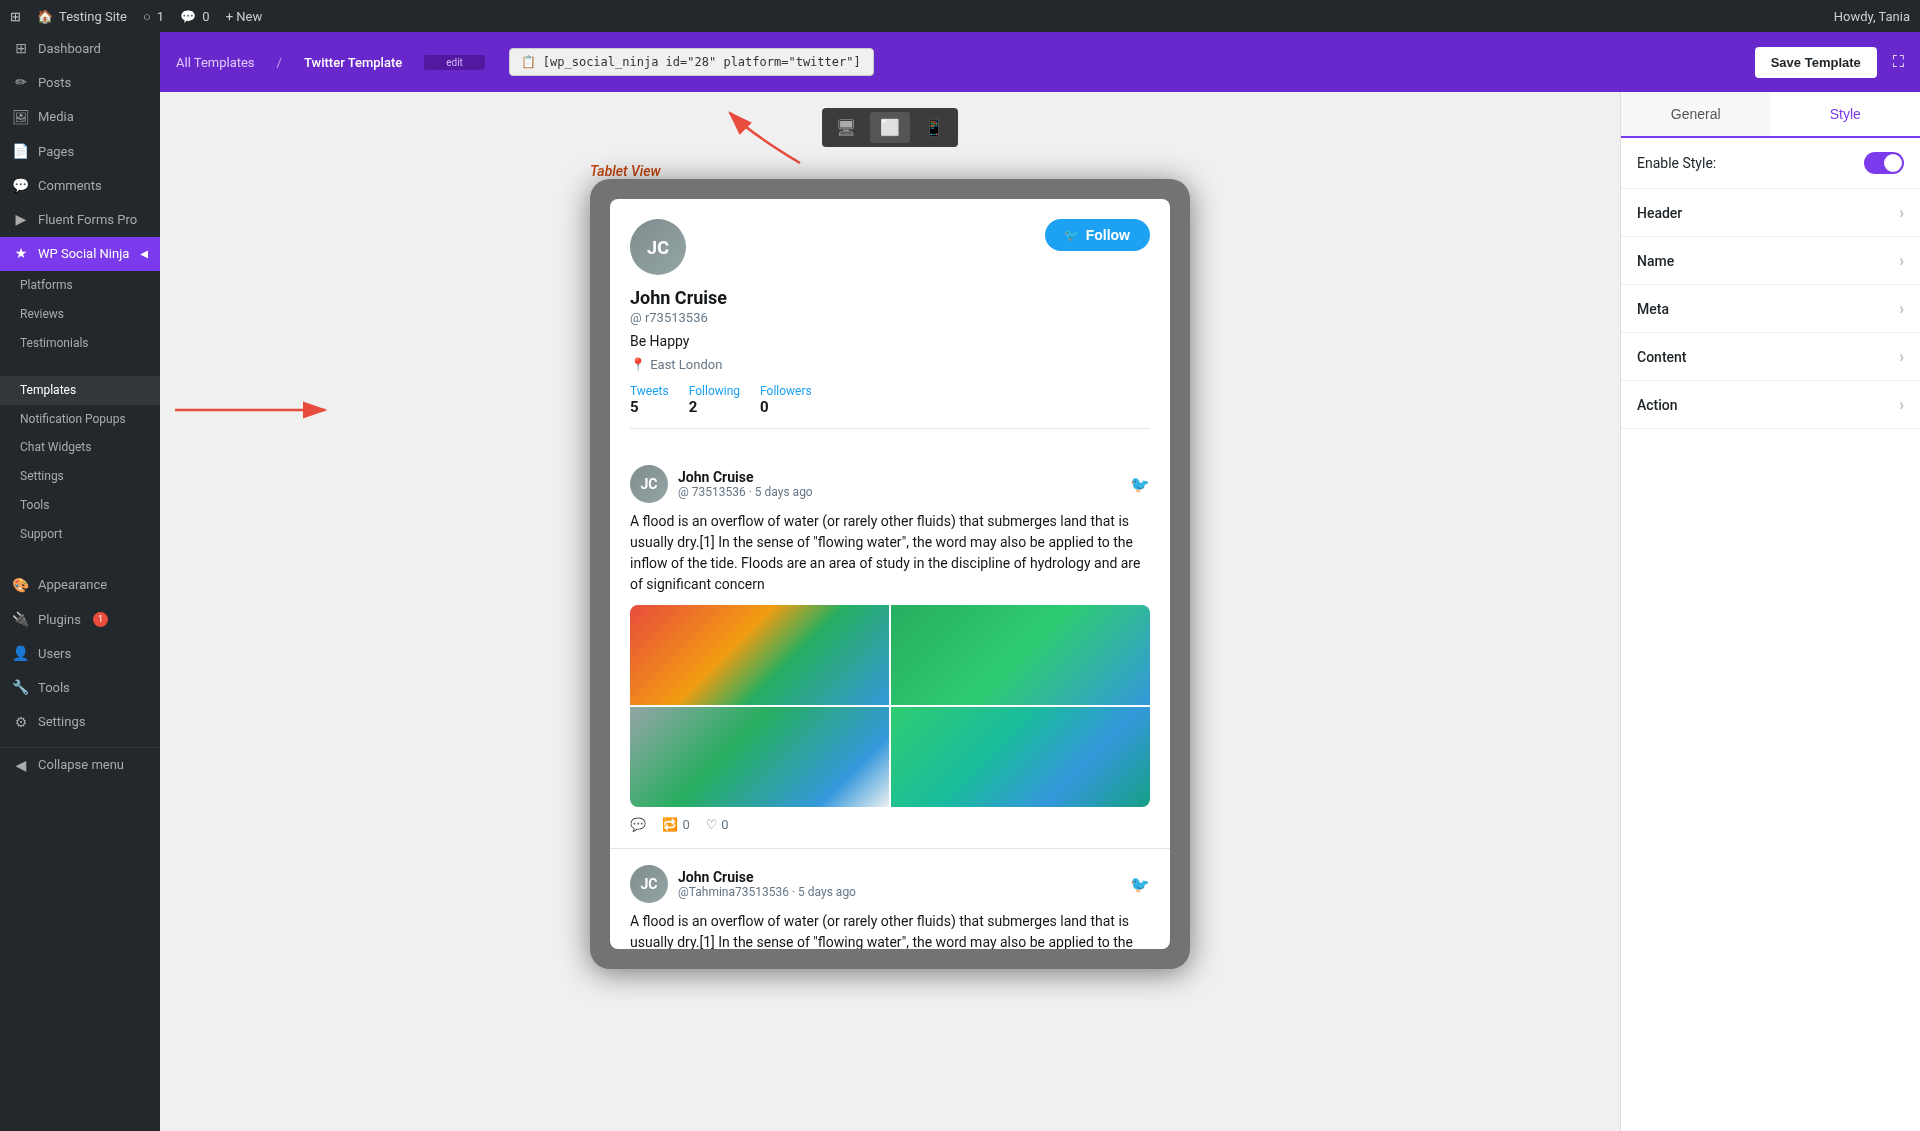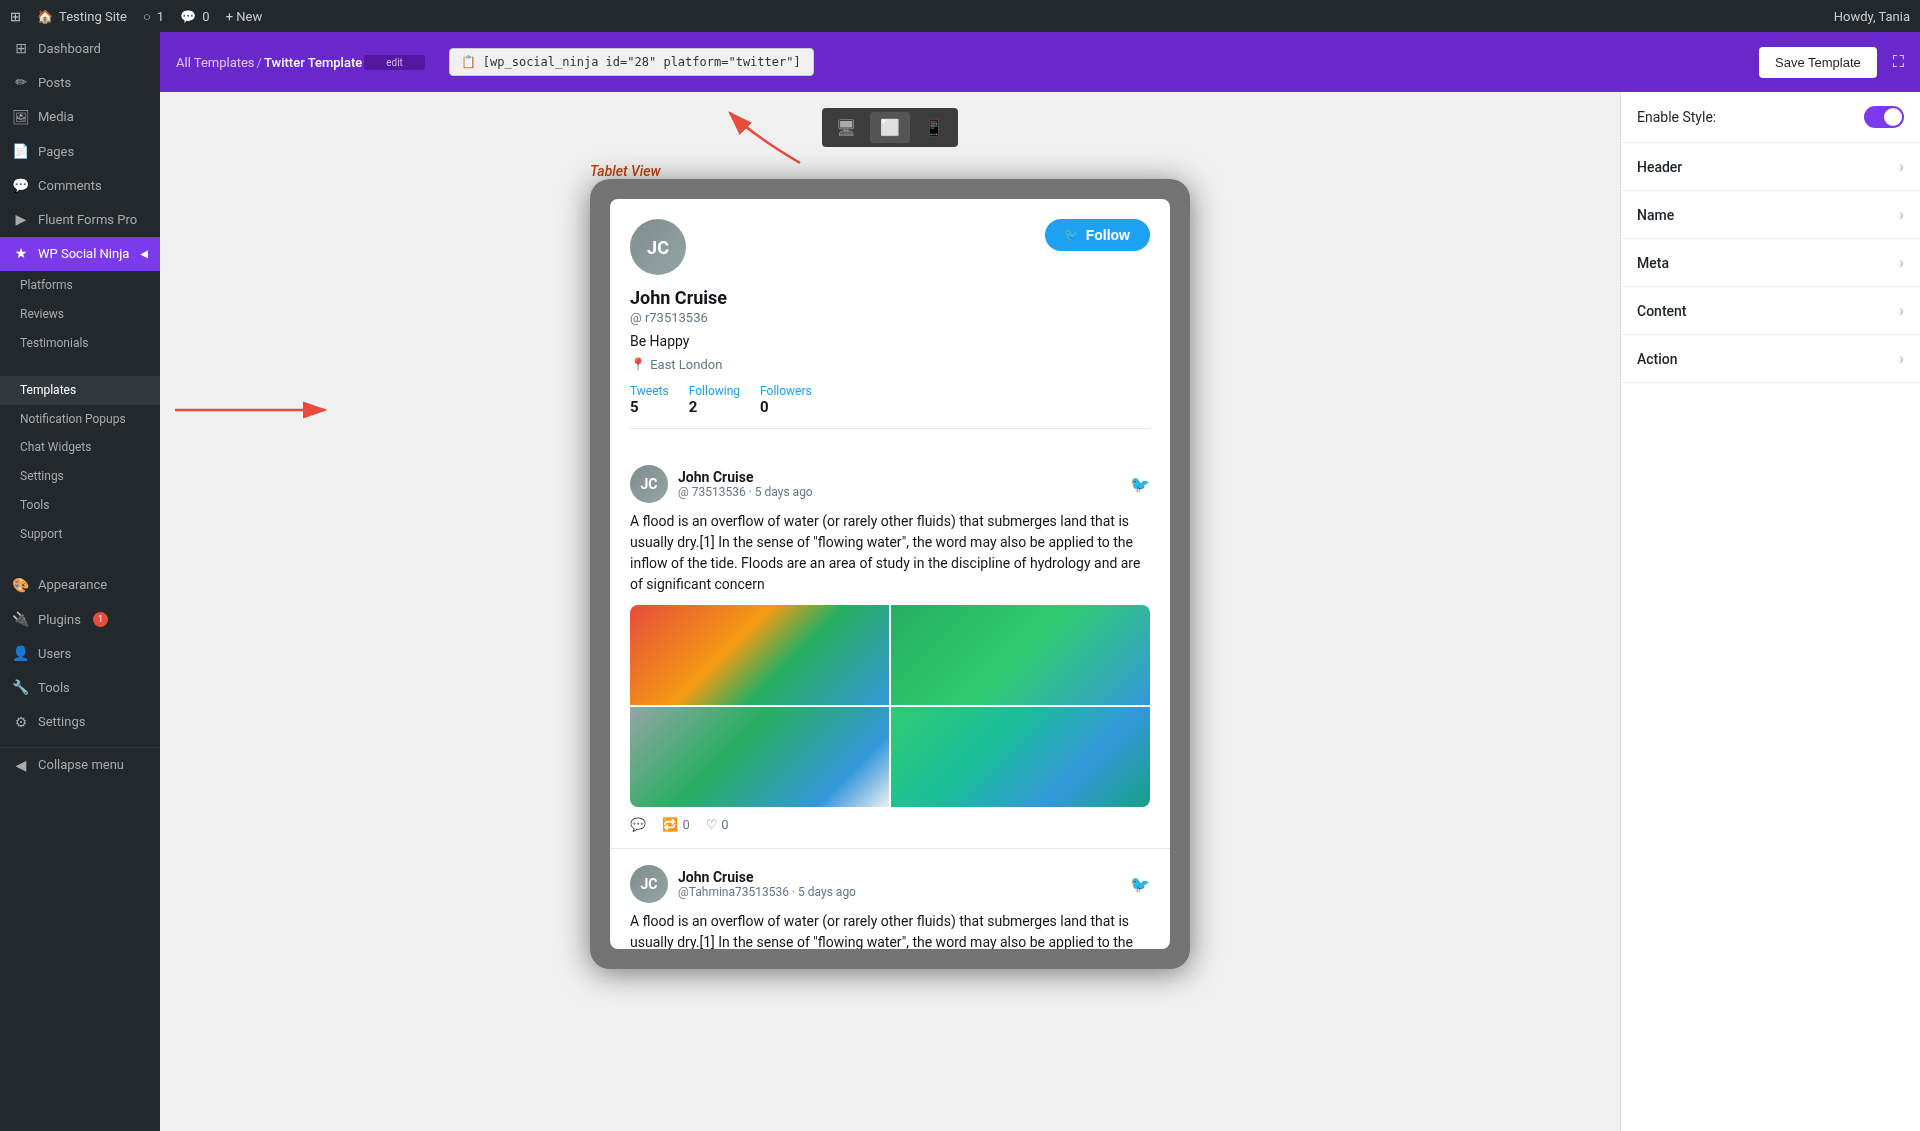--- a/index.html
+++ b/index.html
@@ -56,21 +56,21 @@
 
     
     .top-bar {
       background: #6928cb;
       padding: 10px 16px;
       display: flex;
       align-items: center;
       gap: 8px;
       min-height: 60px;
     }
-    .breadcrumb { color: #e0c8ff; font-size: 13px; display: flex; align-items: center; gap: 2px; }
+    .breadcrumb { color: #e0c8ff; font-size: 13px; display: flex; align-items: center; gap: 22px; }
     .breadcrumb a { color: #e0c8ff; text-decoration: none; }
     .breadcrumb .separator { color: #c0a0f0; }
     .breadcrumb .current { color: #fff; font-weight: 500; }
     .edit-badge { background: #5218a0; color: #d4b8ff; font-size: 10px; padding: 2px 22px; border-radius: 3px; cursor: pointer; }
     .shortcode-box {
       margin-left: 16px;
       background: #f0f0f1;
       border: 1px solid #ccc;
       border-radius: 4px;
       padding: 6px 12px;
@@ -83,21 +83,21 @@
     }
     .shortcode-icon { color: #666; }
     .save-template-btn {
       margin-left: auto;
       background: #fff;
       color: #1d2327;
       border: none;
       border-radius: 4px;
       padding: 8px 16px;
       font-size: 13px;
-      font-weight: 400;
+      font-weight: 700;
       cursor: pointer;
     }
     .fullscreen-btn { background: none; border: none; color: #fff; font-size: 16px; cursor: pointer; margin-left: 8px; }
     .preview-container {
       flex: 1;
       display: flex;
       flex-direction: column;
       align-items: center;
       padding: 16px;
     }
@@ -524,20 +524,24 @@
                 <span class="tweet-bird">🐦</span>
               </div>
               <div class="tweet-text">A flood is an overflow of water (or rarely other fluids) that submerges land that is usually dry.[1] In the sense of "flowing water", the word may also be applied to the inflow of the tide. Floods are an area of study in the discipline of hydrology and are of significant concern.</div>
 
             </div>
           </div>
         </div>
       </div>
 
       <div class="right-panel">
+        <div class="panel-tabs">
+          <button class="panel-tab">General</button>
+          <button class="panel-tab active">Style</button>
+        </div>
         <div class="enable-style-row">
           <span class="enable-style-label">Enable Style:</span>
           <div class="toggle-switch"></div>
         </div>
         <div class="panel-section">
           <span class="panel-section-label">Header</span>
           <span class="panel-section-arrow">›</span>
         </div>
         <div class="panel-section">
           <span class="panel-section-label">Name</span>

